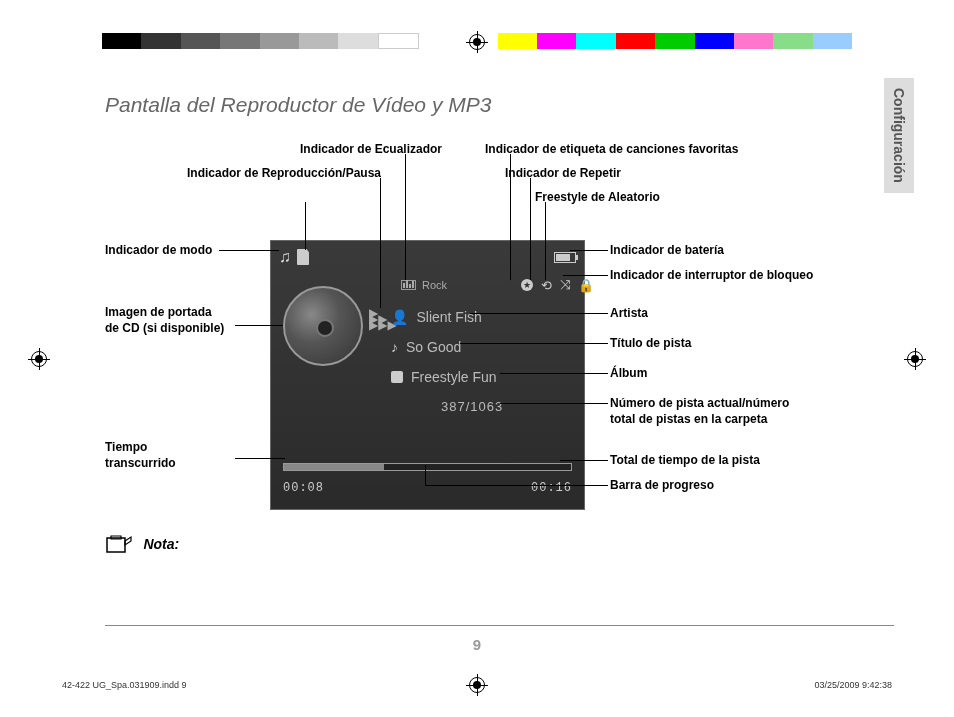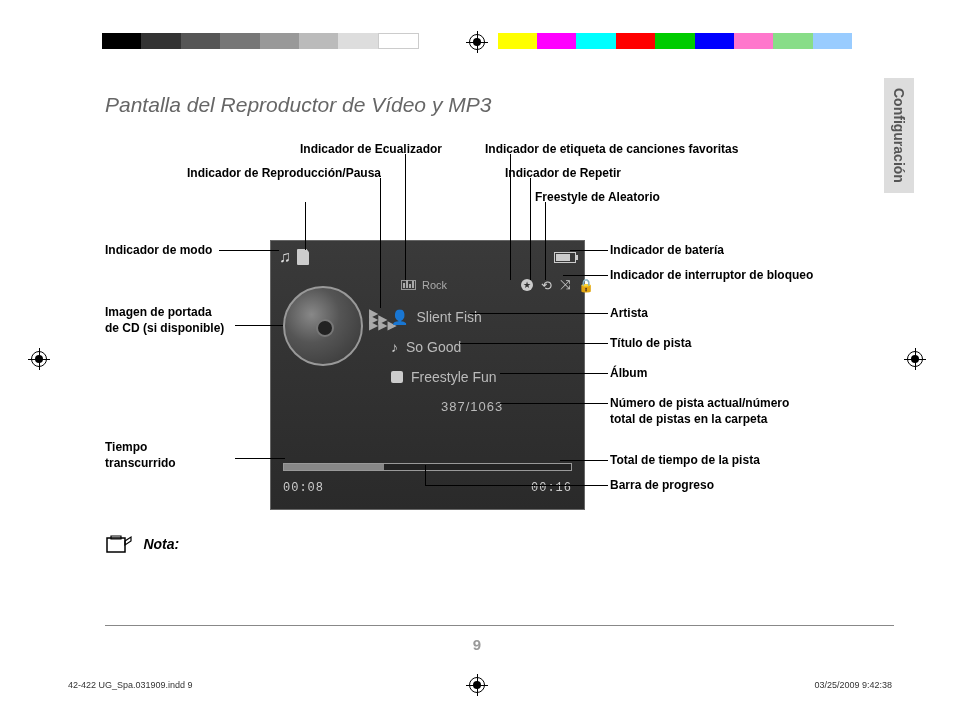--- a/index.html
+++ b/index.html
@@ -172,21 +172,21 @@
     top: 636px;
     left: 0; right: 0;
     text-align: center;
     font-size: 15px;
     font-weight: bold;
     color: #999;
     font-family: Arial, sans-serif;
   }
   .imprint-left {
     position: absolute;
-    top: 680px; left: 68px;
+    top: 680px; left: 62px;
     font-size: 9px; color: #333;
   }
   .imprint-right {
     position: absolute;
     top: 680px; right: 62px;
     font-size: 9px; color: #333;
   }
   .crosshair {
     position: absolute; width: 22px; height: 22px;
   }

